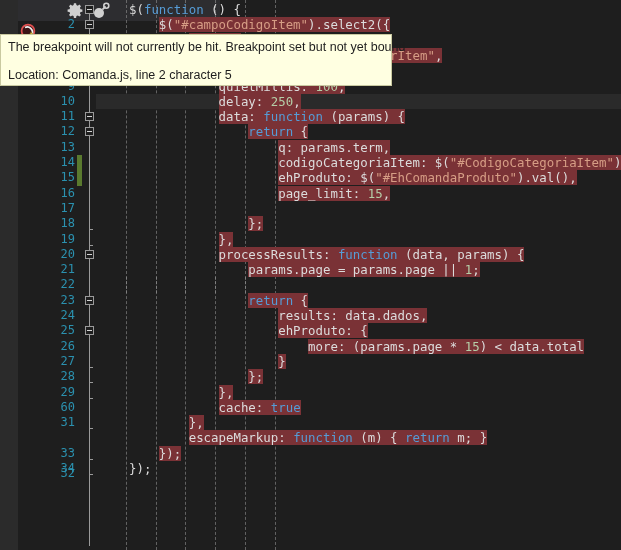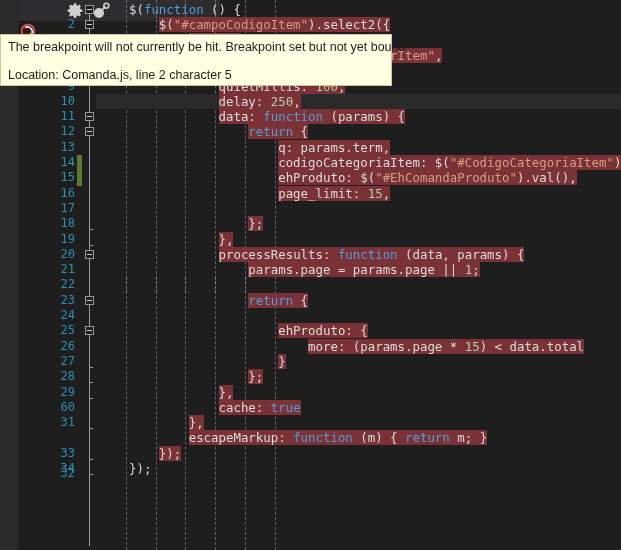--- a/index.html
+++ b/index.html
@@ -187,21 +187,21 @@
       <div class="row" style="top: 139.7px;"><span>                    </span><span class="sel"><span class="pl seg">q: params.term,</span></span></div>
       <div class="row" style="top: 155px;"><span>                    </span><span class="sel"><span class="pl seg">codigoCategoriaItem: $(</span><span class="str seg">"#CodigoCategoriaItem"</span><span class="pl seg">).val(),</span></span></div>
       <div class="row" style="top: 170.3px;"><span>                    </span><span class="sel"><span class="pl seg">ehProduto: $(</span><span class="str seg">"#EhComandaProduto"</span><span class="pl seg">).val(),</span></span></div>
       <div class="row" style="top: 185.6px;"><span>                    </span><span class="sel"><span class="pl seg">page_limit: </span><span class="num seg">15</span><span class="pl seg">,</span></span></div>
       <div class="row" style="top: 216.2px;"><span>                </span><span class="sel"><span class="pl seg">};</span></span></div>
       <div class="row" style="top: 231.5px;"><span>            </span><span class="sel"><span class="pl seg">},</span></span></div>
       <div class="row" style="top: 246.8px;"><span>            </span><span class="sel"><span class="pl seg">processResults: </span><span class="kw seg">function</span><span class="pl seg"> (data, params) {</span></span></div>
       <div class="row" style="top: 262.1px;"><span>                </span><span class="sel"><span class="pl seg">params.page = params.page || </span><span class="num seg">1</span><span class="pl seg">;</span></span></div>
       <div class="row" style="top: 277.4px;"><span></span></div>
       <div class="row" style="top: 292.7px;"><span>                </span><span class="sel"><span class="kw seg">return</span><span class="pl seg"> {</span></span></div>
-      <div class="row" style="top: 308px;"><span>                    </span></div>
+      <div class="row" style="top: 308px;"><span>                    </span><span class="sel"><span class="pl seg">results: data.dados,</span></span></div>
       <div class="row" style="top: 323.3px;"><span>                    </span><span class="sel"><span class="pl seg">ehProduto: {</span></span></div>
       <div class="row" style="top: 338.6px;"><span>                        </span><span class="sel"><span class="pl seg">more: (params.page * </span><span class="num seg">15</span><span class="pl seg">) &lt; data.total</span></span></div>
       <div class="row" style="top: 353.9px;"><span>                    </span><span class="sel"><span class="pl seg">}</span></span></div>
       <div class="row" style="top: 369.2px;"><span>                </span><span class="sel"><span class="pl seg">};</span></span></div>
       <div class="row" style="top: 384.5px;"><span>            </span><span class="sel"><span class="pl seg">},</span></span></div>
       <div class="row" style="top: 399.8px;"><span>            </span><span class="sel"><span class="pl seg">cache: </span><span class="kw seg">true</span></span></div>
       <div class="row" style="top: 415.1px;"><span>        </span><span class="sel"><span class="pl seg">},</span></span></div>
       <div class="row" style="top: 430.4px;"><span>        </span><span class="sel"><span class="pl seg">escapeMarkup: </span><span class="kw seg">function</span><span class="pl seg"> (m) { </span><span class="kw seg">return</span><span class="pl seg"> m; }</span></span></div>
       <div class="row" style="top: 445.7px;"><span>    </span><span class="sel"><span class="pl seg">});</span></span></div>
       <div class="row" style="top: 461px;"><span></span><span class="pl seg">});</span></div>

